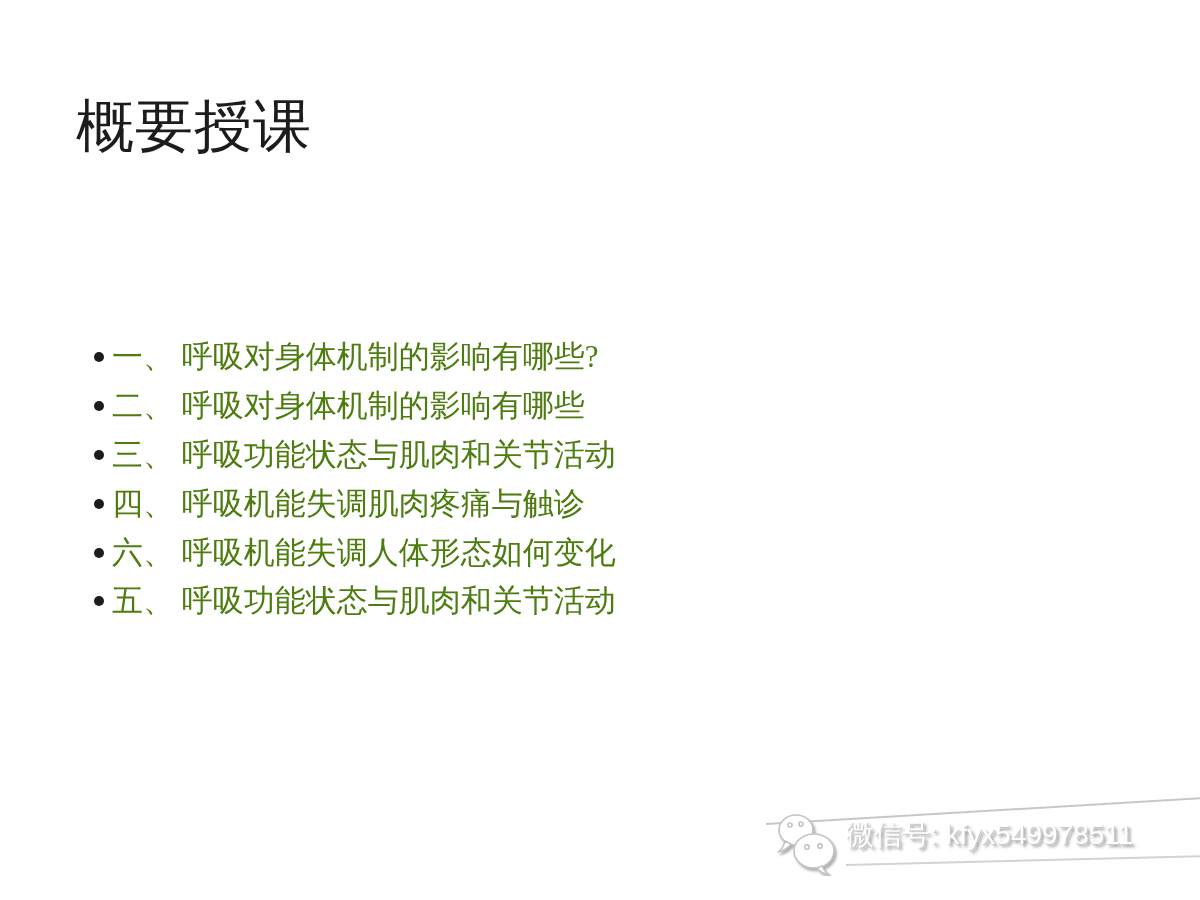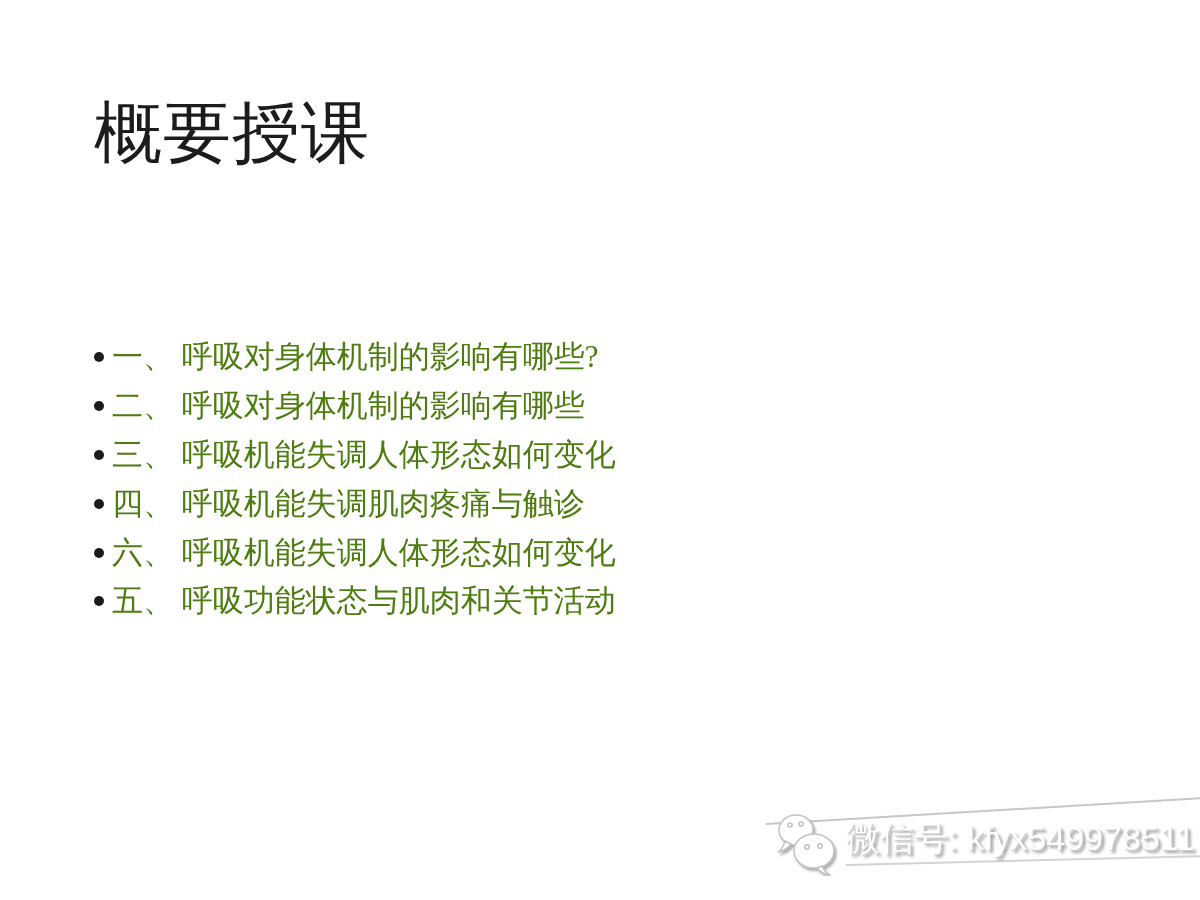--- a/index.html
+++ b/index.html
@@ -11,23 +11,23 @@
     position: relative;
     width: 1200px;
     height: 900px;
     background: #ffffff;
     overflow: hidden;
     font-family: "Liberation Serif", serif;
     color: #1c1c1c;
   }
   .slide-title {
     position: absolute;
-    left: 94px;
+    left: 76px;
     top: 94px;
-    font-size: 68px;
+    font-size: 58px;
     line-height: 1.15;
     font-weight: 400;
     letter-spacing: 1px;
     color: #1c1c1c;
     white-space: nowrap;
   }
   .bullet-list {
     position: absolute;
     left: 94px;
     top: 333px;
@@ -76,21 +76,21 @@
     left: 774px;
     top: 808px;
     width: 66px;
     height: 68px;
   }
   .wm-text {
     position: absolute;
     left: 846px;
     top: 819px;
     font-family: "Liberation Sans", sans-serif;
-    font-size: 34px;
+    font-size: 28px;
     line-height: 1.15;
     color: #ffffff;
     text-shadow: 1px 1px 0 #c9c9c9, 3px 3px 3px rgba(140,140,140,0.85);
     white-space: nowrap;
   }
 </style>
 </head>
 <body>
 
 <div class="slide">
@@ -101,21 +101,21 @@
     <div class="bullet-row">
       <span class="bullet-dot"></span>
       <span class="bullet-text">一、 呼吸对身体机制的影响有哪些?</span>
     </div>
     <div class="bullet-row">
       <span class="bullet-dot"></span>
       <span class="bullet-text">二、 呼吸对身体机制的影响有哪些</span>
     </div>
     <div class="bullet-row">
       <span class="bullet-dot"></span>
-      <span class="bullet-text">三、 呼吸机能失调人体形态如何变化</span>
+      <span class="bullet-text">三、 呼吸功能状态与肌肉和关节活动</span>
     </div>
     <div class="bullet-row">
       <span class="bullet-dot"></span>
       <span class="bullet-text">四、 呼吸机能失调肌肉疼痛与触诊</span>
     </div>
     <div class="bullet-row">
       <span class="bullet-dot"></span>
       <span class="bullet-text">六、 呼吸机能失调人体形态如何变化</span>
     </div>
     <div class="bullet-row">

